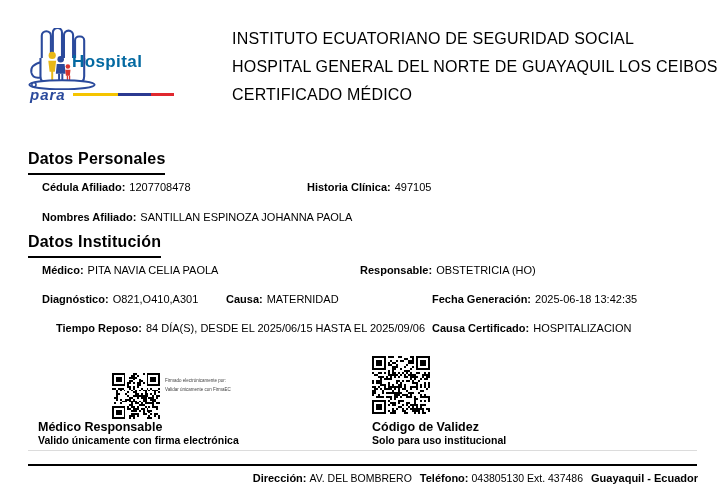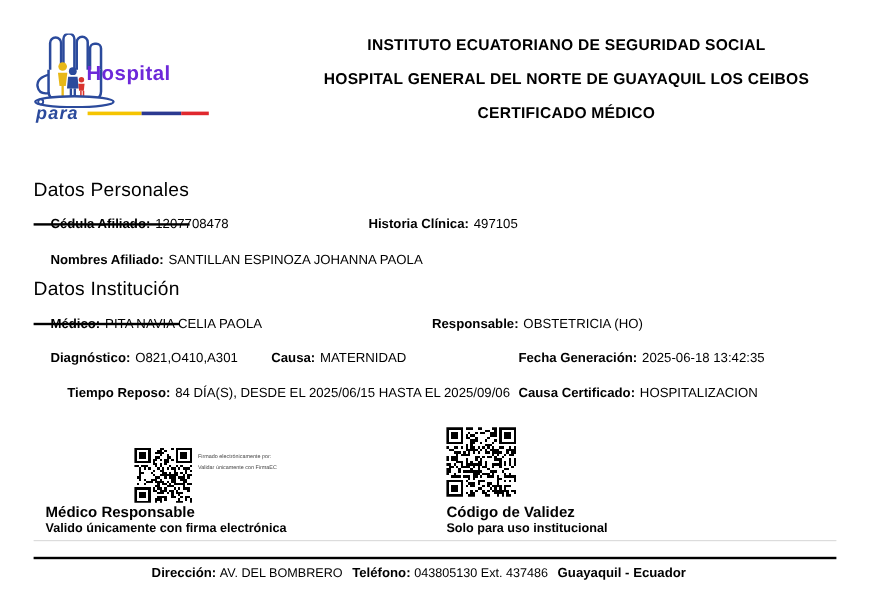--- a/index.html
+++ b/index.html
@@ -4,42 +4,42 @@
 <style>
   html,body{margin:0;padding:0}
   body{
     width:725px;height:502px;position:relative;overflow:hidden;
     background:#fff;color:#000;
     font-family:"Liberation Sans",sans-serif;
     -webkit-font-smoothing:antialiased;
   }
   .abs{position:absolute}
   
-  .hdr-line{font-weight:700;font-size:13px;letter-spacing:.2px;text-align:center;width:480px;white-space:nowrap}
+  .hdr-line{font-weight:400;font-size:16px;letter-spacing:.2px;width:480px;white-space:nowrap}
   
-  .hosp-name{font-weight:700;font-size:17px;line-height:20px;color:#6d28d9;letter-spacing:.4px}
+  .hosp-name{font-weight:700;font-size:17px;line-height:20px;color:#0369a1;letter-spacing:.4px}
   .iess-word{font-weight:700;font-style:italic;font-size:15px;color:#2b4a9c;letter-spacing:1px}
   .flagbar{display:flex;height:3px;width:101px}
   .flagbar span{display:block;height:100%}
   
-  .sec-title{font-size:16px;font-weight:400;display:inline-block;border-bottom:2px solid #000;padding-bottom:18px;letter-spacing:.2px}
+  .sec-title{font-size:16px;font-weight:700;display:inline-block;border-bottom:2px solid #000;padding-bottom:5px;letter-spacing:.2px}
   .row{font-size:11px;white-space:nowrap}
   .lbl{font-weight:700;margin-right:4px}
   .val{font-weight:400}
   
   .qr{display:block}
   .qr svg{display:block;width:100%;height:100%}
   .sig-tiny{font-size:4.5px;color:#444;line-height:6px;white-space:nowrap}
   .sig-name{font-family:"Liberation Mono",monospace;font-weight:700;font-size:9.5px;line-height:10px;width:104px}
   .sig-cap{font-weight:700;font-size:12.5px;line-height:13px;white-space:nowrap}
   .sig-sub{font-weight:700;font-size:10.5px;line-height:12px;white-space:nowrap}
   
   .foot-faint{height:1px;background:#dcdcdc}
   .foot-rule{height:2px;background:#000}
-  .foot-text{width:698px;text-align:center;font-size:11px;white-space:nowrap}
+  .foot-text{width:698px;text-align:right;font-size:11px;white-space:nowrap}
   .foot-text .lbl{margin-left:8px;margin-right:3px}
   .foot-text .val{font-size:10.5px}
   .foot-text .city{font-weight:700;margin-left:8px}
 </style>
 </head>
 <body>
 
 <div class="abs" style="left:26px;top:28px;width:150px;height:72px">
 
   <svg class="abs" style="left:0;top:0" width="72" height="62" viewBox="0 0 110 95">

